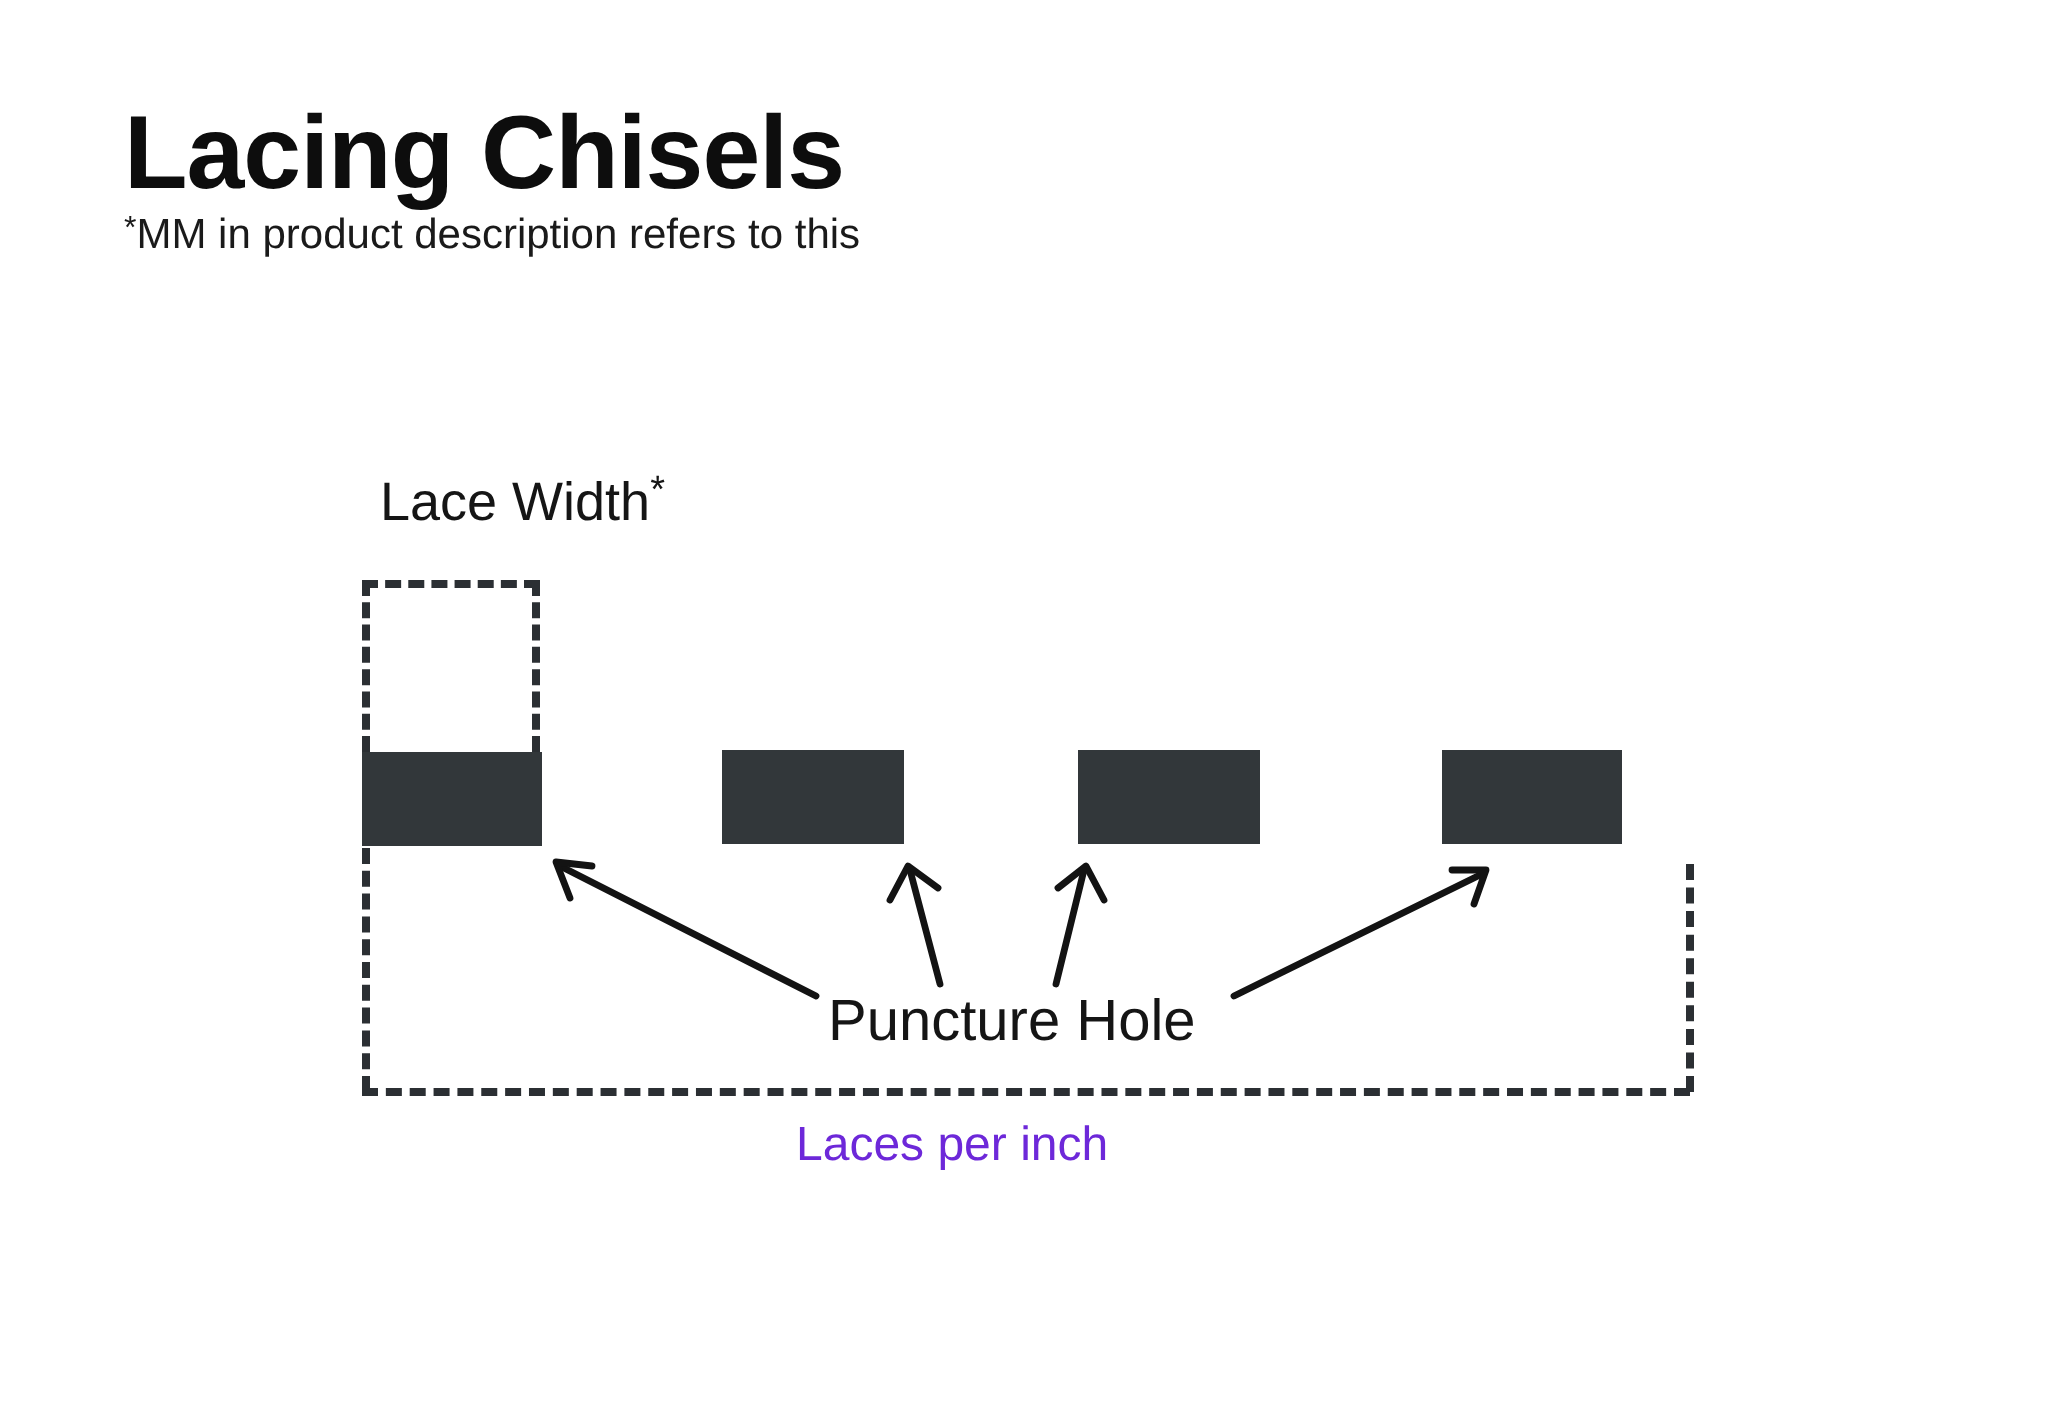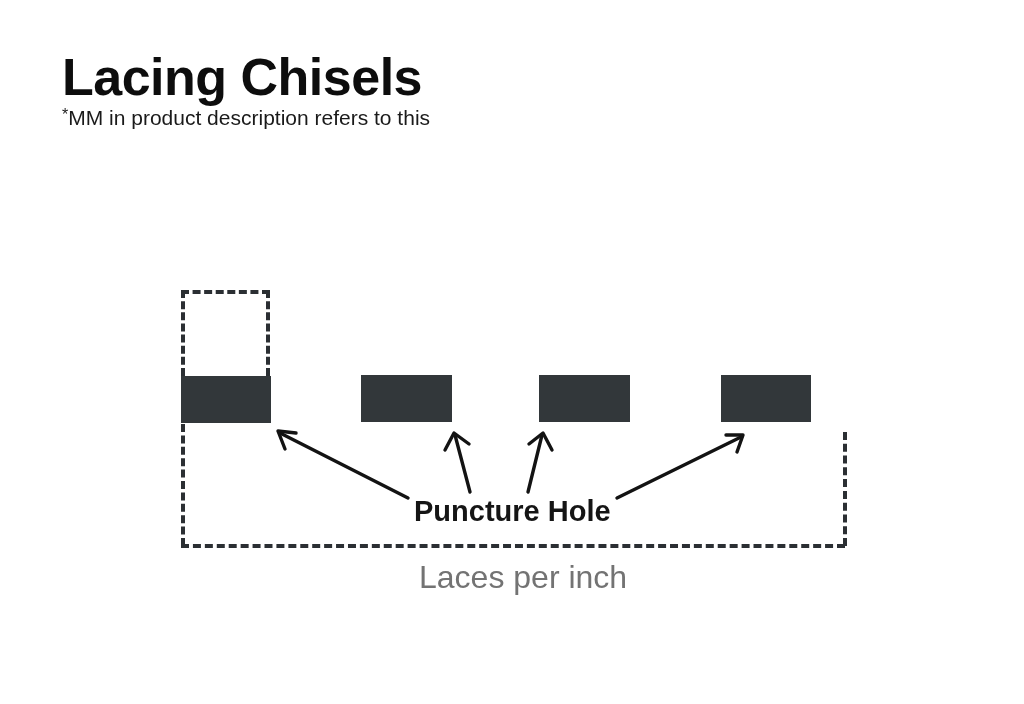--- a/index.html
+++ b/index.html
@@ -66,32 +66,32 @@
     font-size: 19px;
     vertical-align: 9px;
     line-height: 0;
   }
 
   .puncture-label {
     position: absolute;
     left: 414px;
     top: 495px;
     font-size: 29px;
-    font-weight: 700;
+    font-weight: 400;
     color: #151515;
     white-space: nowrap;
   }
 
   .laces-label {
     position: absolute;
-    left: 419px;
+    left: 398px;
     top: 559px;
-    font-size: 32px;
-    font-weight: 400;
-    color: #737373;
+    font-size: 24px;
+    font-weight: 400;
+    color: #6d28d9;
     white-space: nowrap;
   }
 
   
   .hole {
     position: absolute;
     background: #32373a;
   }
   .hole-1 { left: 181px; top: 376px; width: 90px;  height: 47px; }
   .hole-2 { left: 361px; top: 375px; width: 91px;  height: 47px; }
@@ -149,20 +149,23 @@
 <body>
 
 <div class="canvas">
 
   <div class="title">Lacing Chisels</div>
 
   <div class="subtitle">
     <span class="star">*</span><span>MM in product description refers to this</span>
   </div>
 
+  <div class="lace-width-label">
+    <span>Lace Width</span><span class="star">*</span>
+  </div>
 
   <div class="dash-lace-box"></div>
   <div class="dash-left-leg"></div>
   <div class="dash-right-leg"></div>
   <div class="dash-bottom"></div>
 
   <div class="hole hole-1"></div>
   <div class="hole hole-2"></div>
   <div class="hole hole-3"></div>
   <div class="hole hole-4"></div>

